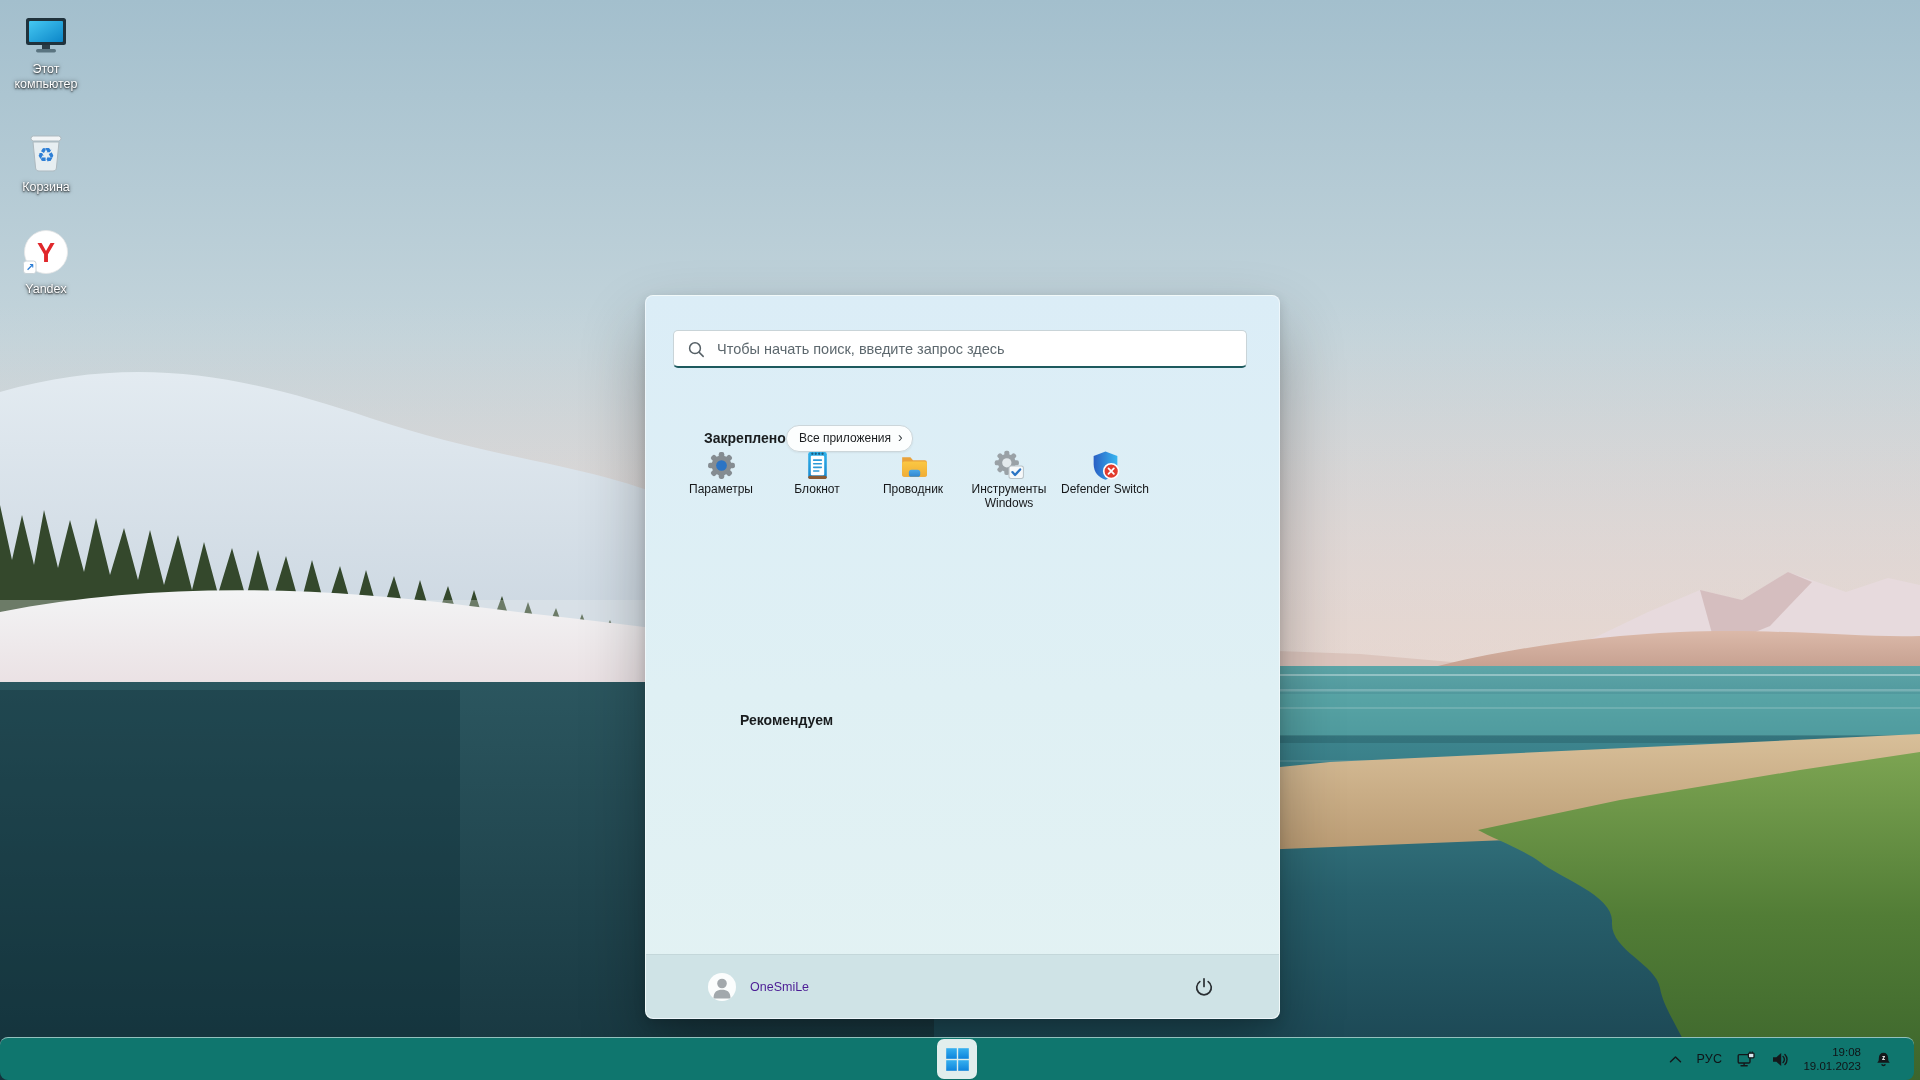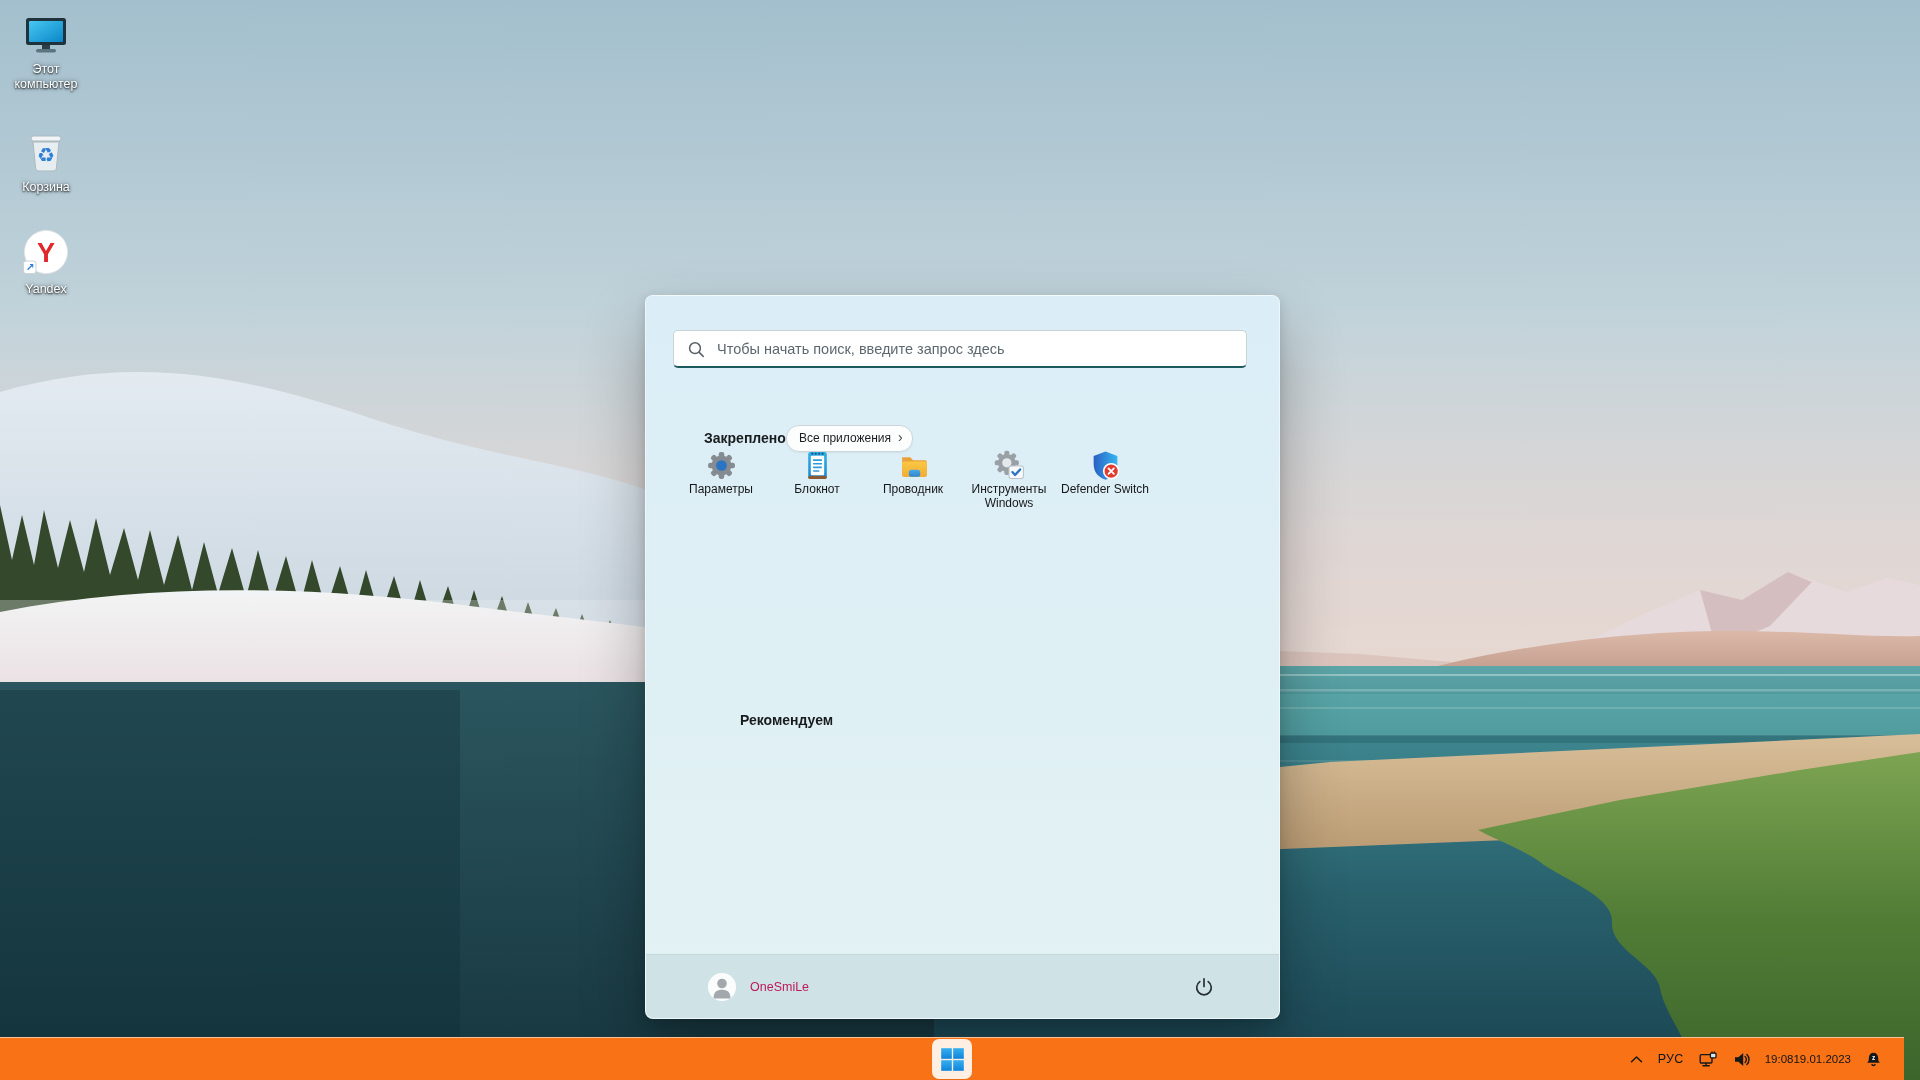--- a/index.html
+++ b/index.html
@@ -42,35 +42,35 @@
     max-width:92px;}
   .rec-item{position:absolute;left:44px;top:452px;width:470px;display:flex;align-items:center;
     gap:16px;padding:8px 12px;border-radius:6px;cursor:pointer;}
   .rec-texts{display:flex;flex-direction:column;gap:2px;}
   .rec-title{font-size:13px;color:#141719;}
   .rec-sub{font-size:12px;color:#5f6a6e;}
   .user-bar{position:absolute;left:0;right:0;bottom:0;height:64px;background:#cfe3e6;
     border-top:1px solid rgba(0,0,0,.05);border-radius:0 0 8px 8px;
     display:flex;align-items:center;justify-content:space-between;padding:0 56px;box-sizing:border-box;}
   .user-chip{display:flex;align-items:center;gap:14px;cursor:pointer;padding:4px 6px;border-radius:6px;}
-  .user-name{font-size:12.5px;color:#be185d;}
+  .user-name{font-size:12.5px;color:#4c1d95;}
   .power-btn{width:38px;height:36px;display:flex;align-items:center;justify-content:center;
     border-radius:6px;cursor:pointer;}
 
   
-  .taskbar{position:absolute;left:0;right:16px;bottom:0;height:42px;background:#f97316;
-    border-top:1px solid rgba(255,255,255,.55);}
+  .taskbar{position:absolute;left:0;right:6px;bottom:0;height:42px;background:#0f766e;
+    border-top:1px solid rgba(255,255,255,.55);border-radius:8px;}
   .start-button{position:absolute;left:50%;top:1px;transform:translateX(-50%);width:40px;height:40px;
     background:rgba(255,255,255,.88);border-radius:7px;display:flex;align-items:center;
     justify-content:center;cursor:pointer;box-shadow:0 1px 2px rgba(0,0,0,.08);}
   .tray{position:absolute;right:18px;top:0;height:42px;display:flex;align-items:center;gap:9px;}
   .tray-btn{display:flex;align-items:center;justify-content:center;height:32px;padding:0 3px;
     border-radius:5px;cursor:pointer;}
   .lang{font-size:12.5px;color:#101417;letter-spacing:.3px;}
-  .clock{display:flex;align-items:flex-end;line-height:14px;
+  .clock{display:flex;flex-direction:column;align-items:flex-end;line-height:14px;
     font-size:11.5px;color:#101417;cursor:pointer;padding:0 2px;}
 </style>
 </head>
 <body>
 
 <div id="screen">
 
   <svg id="wallpaper" viewBox="0 0 1920 1080" preserveAspectRatio="none">
     <defs>
       <linearGradient id="skyG" x1="0" y1="0" x2="0" y2="1">

